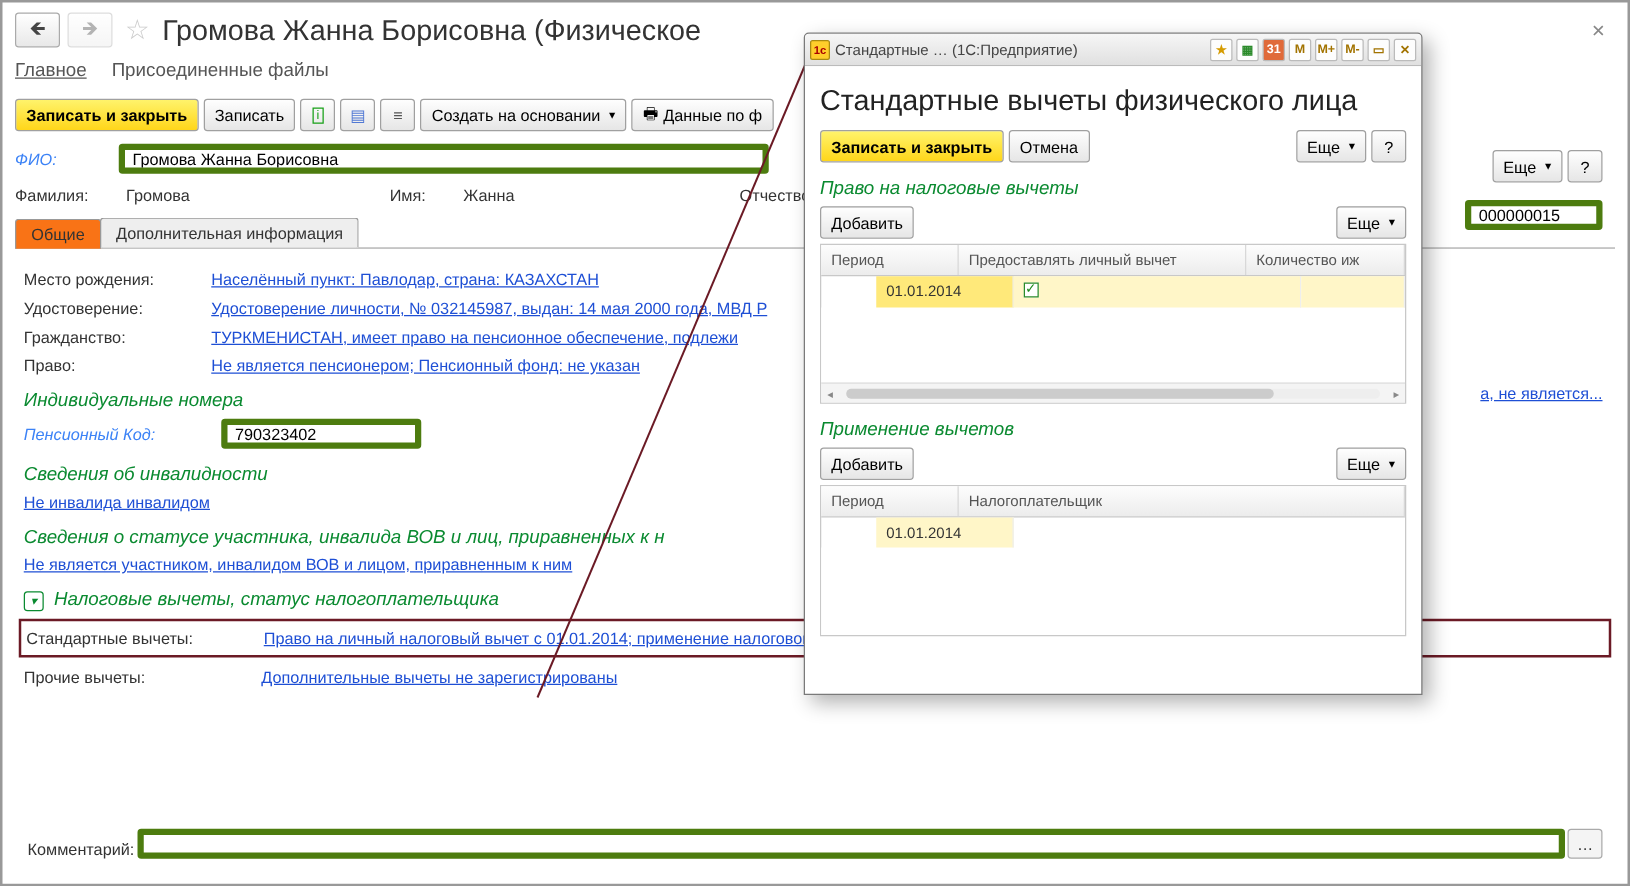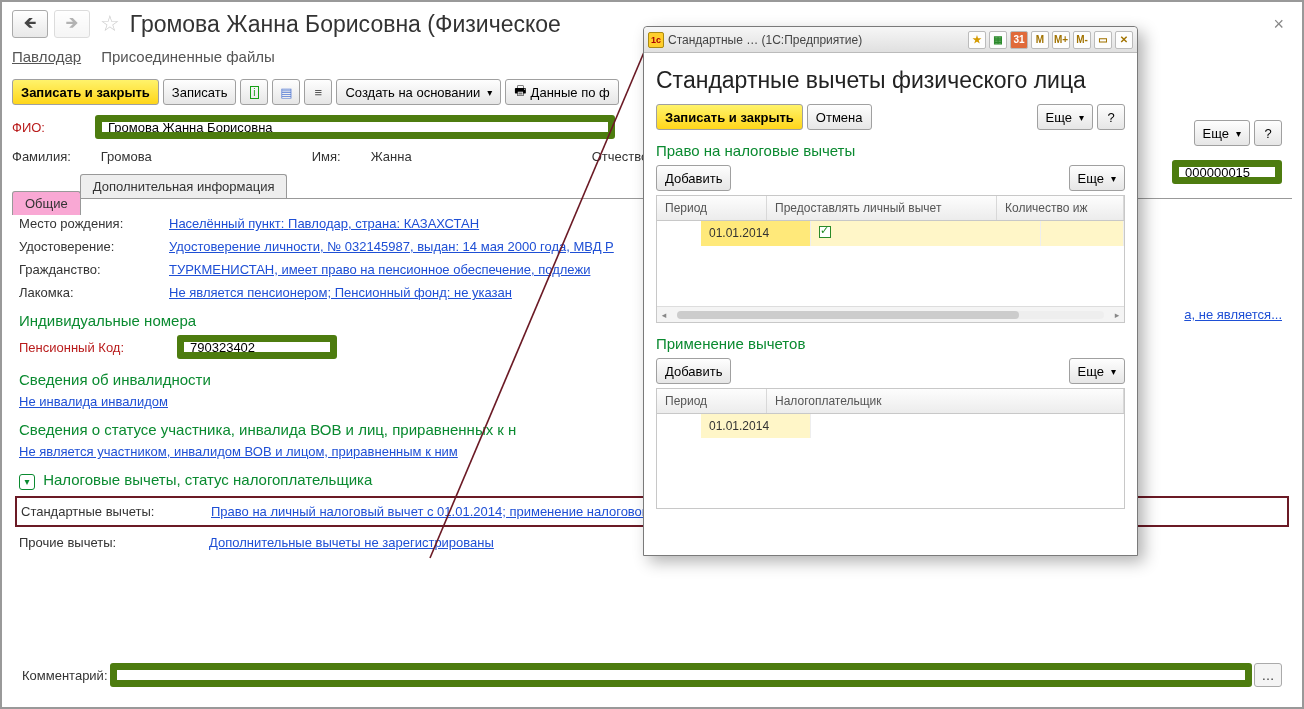--- a/index.html
+++ b/index.html
@@ -12,42 +12,42 @@
   .page-title { font-size:23px; font-weight:normal; color:#333; }
   .subnav { display:flex; gap:20px; margin:10px 0 14px 0; align-items:center; }
   .subnav a { color:#555; font-size:15px; text-decoration:none; }
   .subnav a.active { text-decoration:underline; }
   .toolbar { display:flex; gap:4px; align-items:center; margin-bottom:10px; }
   .btn { border:1px solid #a0a0a0; border-radius:3px; background:linear-gradient(#fefefe,#e6e6e6); padding:4px 8px; font-size:13px; cursor:pointer; display:inline-flex; align-items:center; gap:4px; height:26px; }
   .btn.yellow { background:linear-gradient(#fff36b,#ffd61a); font-weight:bold; }
   .btn.icon { width:28px; padding:4px; justify-content:center; }
   .btn .car { font-size:10px; margin-left:3px; }
   .form-row { display:flex; align-items:center; margin:6px 0; gap:8px; }
-  .form-row label.lab { width:75px; color:#b91c1c; }
-  .input { border:7px solid #4d7c0f; border-radius:3px; padding:3px 6px; font-size:13px; height:24px; }
+  .form-row label.lab { width:75px; color:#3b82f6;font-style:italic; }
+  .input { border:5px solid #4d7c0f; border-radius:3px; padding:3px 6px; font-size:13px; height:24px; }
   .input.wide { width:520px; }
   .input.med { width:160px; }
   .names-row { display:flex; gap:30px; align-items:center; margin:10px 0; }
   .names-row .lab { color:#333; }
   .names-row .val { font-weight:normal; }
   .tabs { display:flex; border-bottom:1px solid #999; margin-top:8px; }
   .tab { padding:4px 12px; border:1px solid #999; border-bottom:none; background:#eee; border-radius:3px 3px 0 0; cursor:pointer; font-size:13px; margin-right:-1px; }
-  .tab.active { background:#f9a8d4; position:relative; top:17px; }
+  .tab.active { background:#f97316; position:relative; top:1px; }
   .panel { border:1px solid #fff; padding:8px 6px 2px 6px; }
   .link-row { display:flex; align-items:baseline; margin:8px 0; }
   .link-row .ll { width:150px; color:#333; }
   .link-row a, .alink { color:#1e4fd5; text-decoration:underline; cursor:pointer; }
-  .sect { color:#0a8a30; font-size:15px; margin:12px 0 6px 0; }
+  .sect { color:#0a8a30; font-size:15px; margin:12px 0 6px 0;font-style:italic; }
   .collapse-toggle { display:inline-flex; width:16px; height:16px; border:1px solid #0a8a30; border-radius:3px; align-items:center; justify-content:center; font-size:10px; color:#0a8a30; margin-right:4px; background:#fff; }
   .highlight-row { border:2px solid #6b1a25; padding:6px 4px; margin:4px -4px; display:flex; }
   .highlight-row .ll { width:190px; }
   .right-floaters { position:absolute; right:10px; top:110px; display:flex; gap:4px; }
   .code-row { position:absolute; right:10px; top:150px; display:flex; align-items:center; gap:6px; }
   .citizenship-tail { position:absolute; right:10px; top:297px; }
-  .comment-row { position:absolute; bottom:12px; left:10px; right:10px; display:flex; align-items:center; gap:2px; }
+  .comment-row { position:absolute; bottom:12px; left:10px; right:10px; display:flex; align-items:flex-end; gap:2px; }
   .dots-btn { width:28px; height:24px; border:1px solid #aaa; border-radius:3px; background:#f4f4f4; display:flex; align-items:center; justify-content:center; font-size:13px; }
   .close-main { position:absolute; top:4px; right:8px; font-size:18px; color:#888; cursor:pointer; }
 
   
   .modal { position:absolute; left:641px; top:24px; width:495px; height:530px; background:#fff; border:1px solid #7a7a7a; box-shadow:6px 6px 16px rgba(0,0,0,.3); border-radius:4px 4px 0 0; }
   .modal-titlebar { height:26px; background:linear-gradient(#f6f6f6,#e0e0e0); border-bottom:1px solid #bbb; display:flex; align-items:center; padding:0 4px; font-size:12px; border-radius:4px 4px 0 0; }
   .mt-icon { width:16px; height:16px; background:#ffce2b; border:1px solid #aa8a12; border-radius:2px; margin-right:4px; display:flex; align-items:center; justify-content:center; font-size:9px; font-weight:bold; color:#a00; }
   .mt-title { flex:1; white-space:nowrap; overflow:hidden; text-overflow:ellipsis; color:#444; }
   .mt-tools { display:flex; gap:3px; align-items:center; }
   .mt-tool { width:18px; height:18px; border:1px solid #bbb; border-radius:2px; display:flex; align-items:center; justify-content:center; font-size:10px; background:#fdfdfd; color:#a27300; font-weight:bold; cursor:pointer; }
@@ -78,21 +78,21 @@
     <span class="close-main">×</span>
 
     <div class="titlebar">
       <div class="navbtn">🡸</div>
       <div class="navbtn" style="opacity:.4">🡺</div>
       <span class="star">☆</span>
       <span class="page-title">Громова Жанна Борисовна (Физическое</span>
     </div>
 
     <div class="subnav">
-      <a href="#" class="active">Павлодар</a>
+      <a href="#" class="active">Главное</a>
       <a href="#">Присоединенные файлы</a>
     </div>
 
     <div class="toolbar">
       <button class="btn yellow">Записать и закрыть</button>
       <button class="btn">Записать</button>
       <button class="btn icon">
           <span style="color:#16a016;border:1px solid #16a016;font-size:10px;padding:0 2px">i</span>
         </button>
       <button class="btn icon">
@@ -150,21 +150,21 @@
       </div>
       <div class="link-row">
         <span class="ll">Удостоверение:</span>
         <a class="alink">Удостоверение личности, № 032145987, выдан: 14 мая 2000 года, МВД Р</a>
       </div>
       <div class="link-row">
         <span class="ll">Гражданство:</span>
         <a class="alink">ТУРКМЕНИСТАН, имеет право на пенсионное обеспечение, подлежи</a>
       </div>
       <div class="link-row">
-        <span class="ll">Лакомка:</span>
+        <span class="ll">Право:</span>
         <a class="alink">Не является пенсионером; Пенсионный фонд: не указан</a>
       </div>
 
       <div class="sect">Индивидуальные номера</div>
       <div class="form-row">
         <label class="lab" style="width:150px">Пенсионный Код:</label>
         <input class="input med" value="790323402" style="">
       </div>
 
       <div class="sect">Сведения об инвалидности</div>

